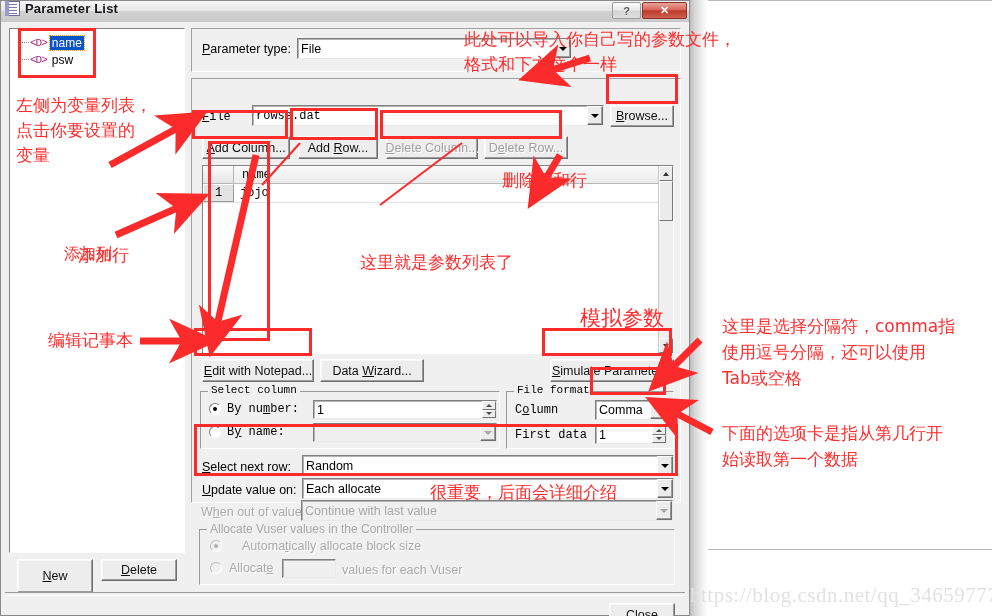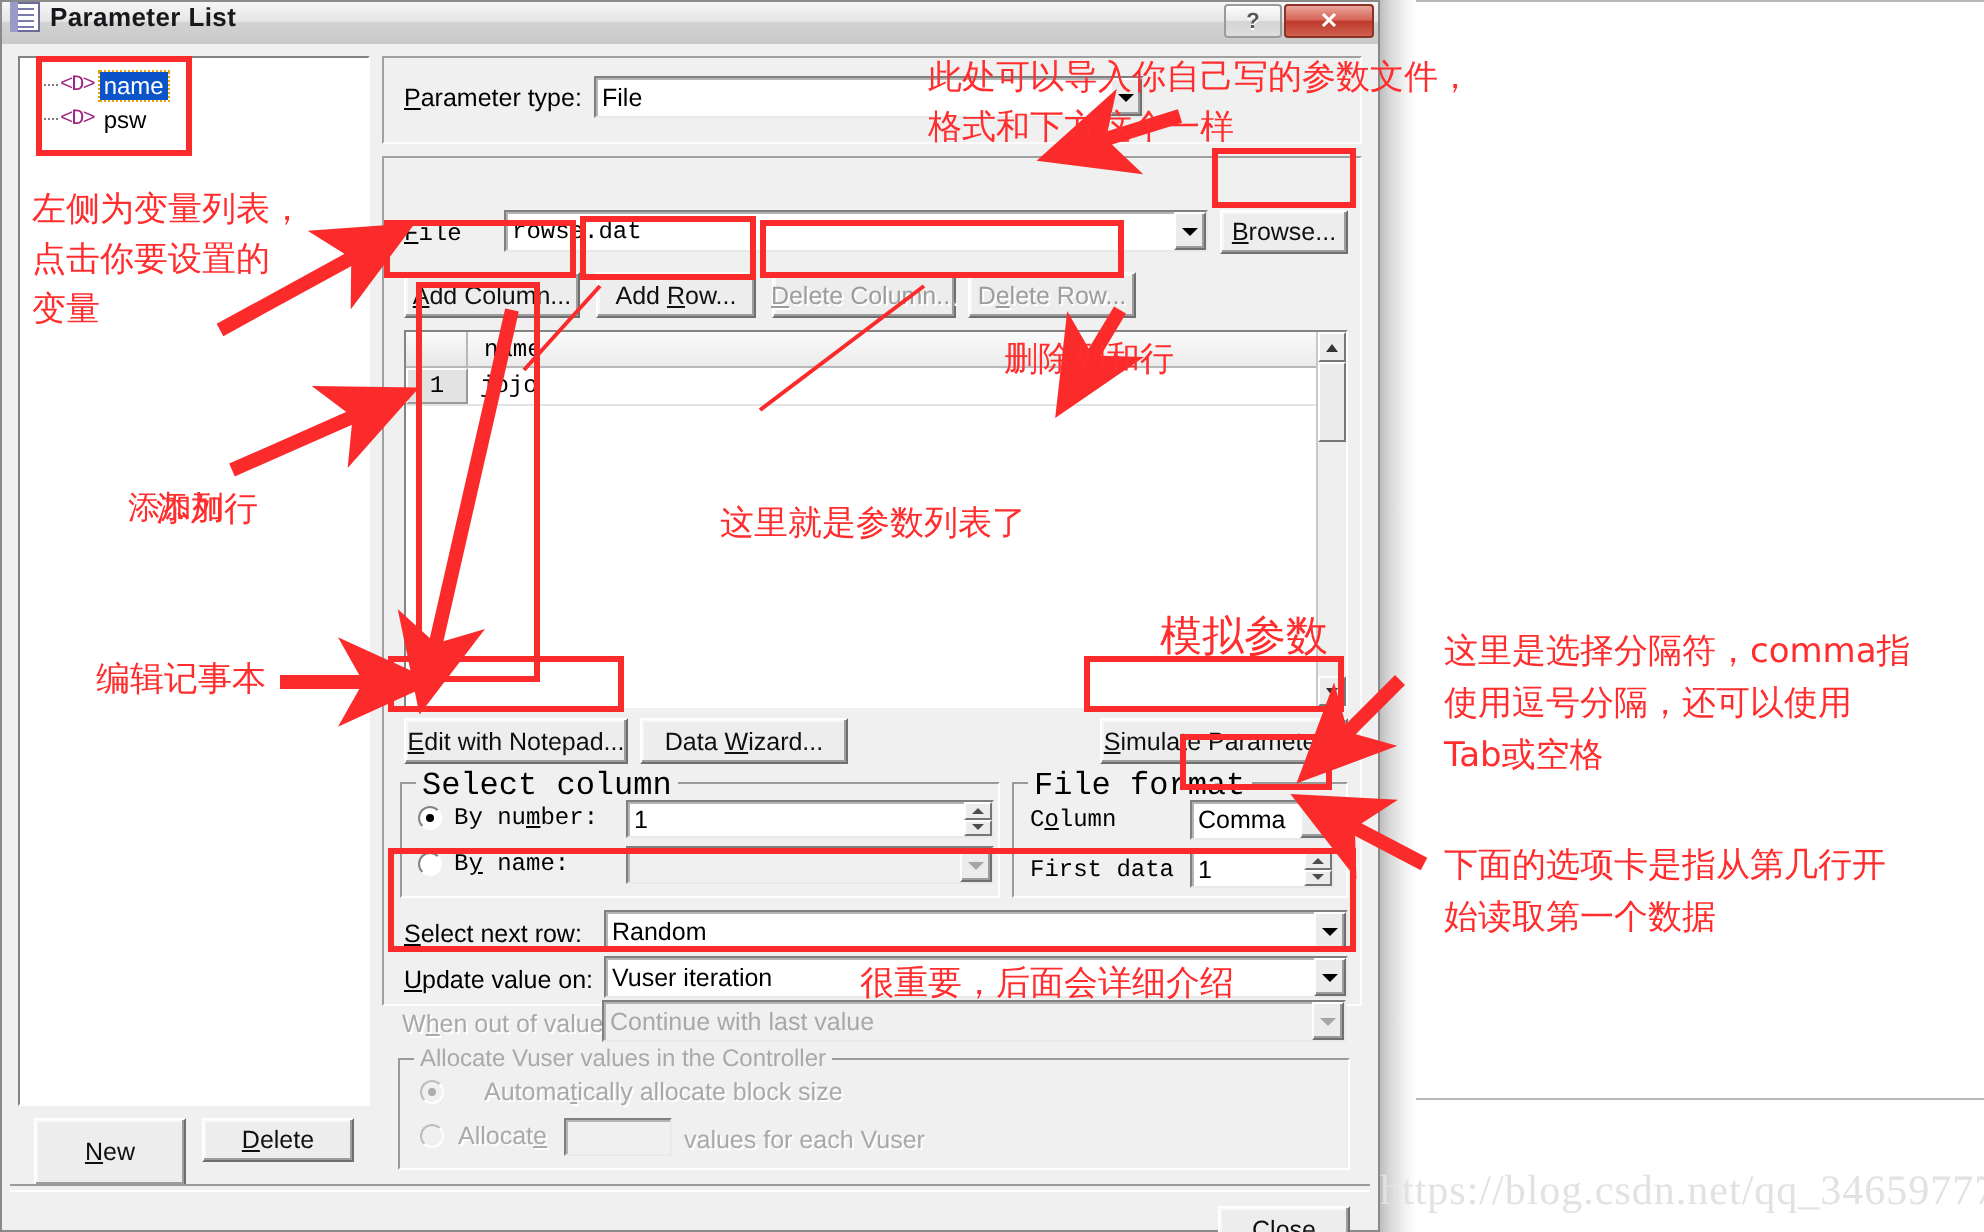--- a/index.html
+++ b/index.html
@@ -125,21 +125,21 @@
   .spin span.up i { border-bottom: 3px solid #4d4d4d; }
   .spin span.down i { border-top: 3px solid #4d4d4d; }
 
   .lbl { font-size: 12.5px; color: #000; white-space: nowrap; }
   .lbl.mono { font-family: "Liberation Mono", monospace; font-size: 12px; }
   .lbl.disabled { color: #a9a9a9; text-shadow: 1px 1px 0 #fff; }
   .lbl u { text-decoration: underline; }
 
   .group-title {
     position: absolute; top: -8px; left: 7px; background: #f0f0f0; padding: 0 3px;
-    font-family: "Liberation Mono", monospace; font-size: 16px; color: #000;
+    font-family: "Liberation Mono", monospace; font-size: 11px; color: #000;
   }
   .group-title.disabled { color: #a9a9a9; font-family: "Liberation Sans", sans-serif; font-size: 12px; }
 
   .radio {
     width: 12px; height: 12px; border-radius: 50%;
     background: #fff;
     border: 1px solid; border-color: #848484 #ffffff #ffffff #848484;
     box-sizing: border-box; position: relative; flex: 0 0 auto;
   }
   .radio.on::after {
@@ -411,21 +411,21 @@
         <span class="lbl" style="position:absolute;left:10px;top:381px;"><u>S</u>elect next row:</span>
         <div class="field" style="position:absolute;left:110px;top:376px;width:372px;height:21px;">
           <span>Random</span>
           <span class="combo-arrow">
               <i></i>
             </span>
         </div>
 
         <span class="lbl" style="position:absolute;left:10px;top:404px;"><u>U</u>pdate value on:</span>
         <div class="field" style="position:absolute;left:110px;top:399px;width:372px;height:21px;">
-          <span>Vuser iteration</span>
+          <span>Each allocate</span>
           <span class="combo-arrow">
               <i></i>
             </span>
         </div>
       </div>
 
       <span class="lbl disabled" style="position:absolute;left:200px;top:483px;">W<u>h</u>en out of values:</span>
       <div class="field disabled" style="position:absolute;left:300px;top:478px;width:372px;height:21px;">
         <span>Continue with last value</span>
         <span class="combo-arrow off">

